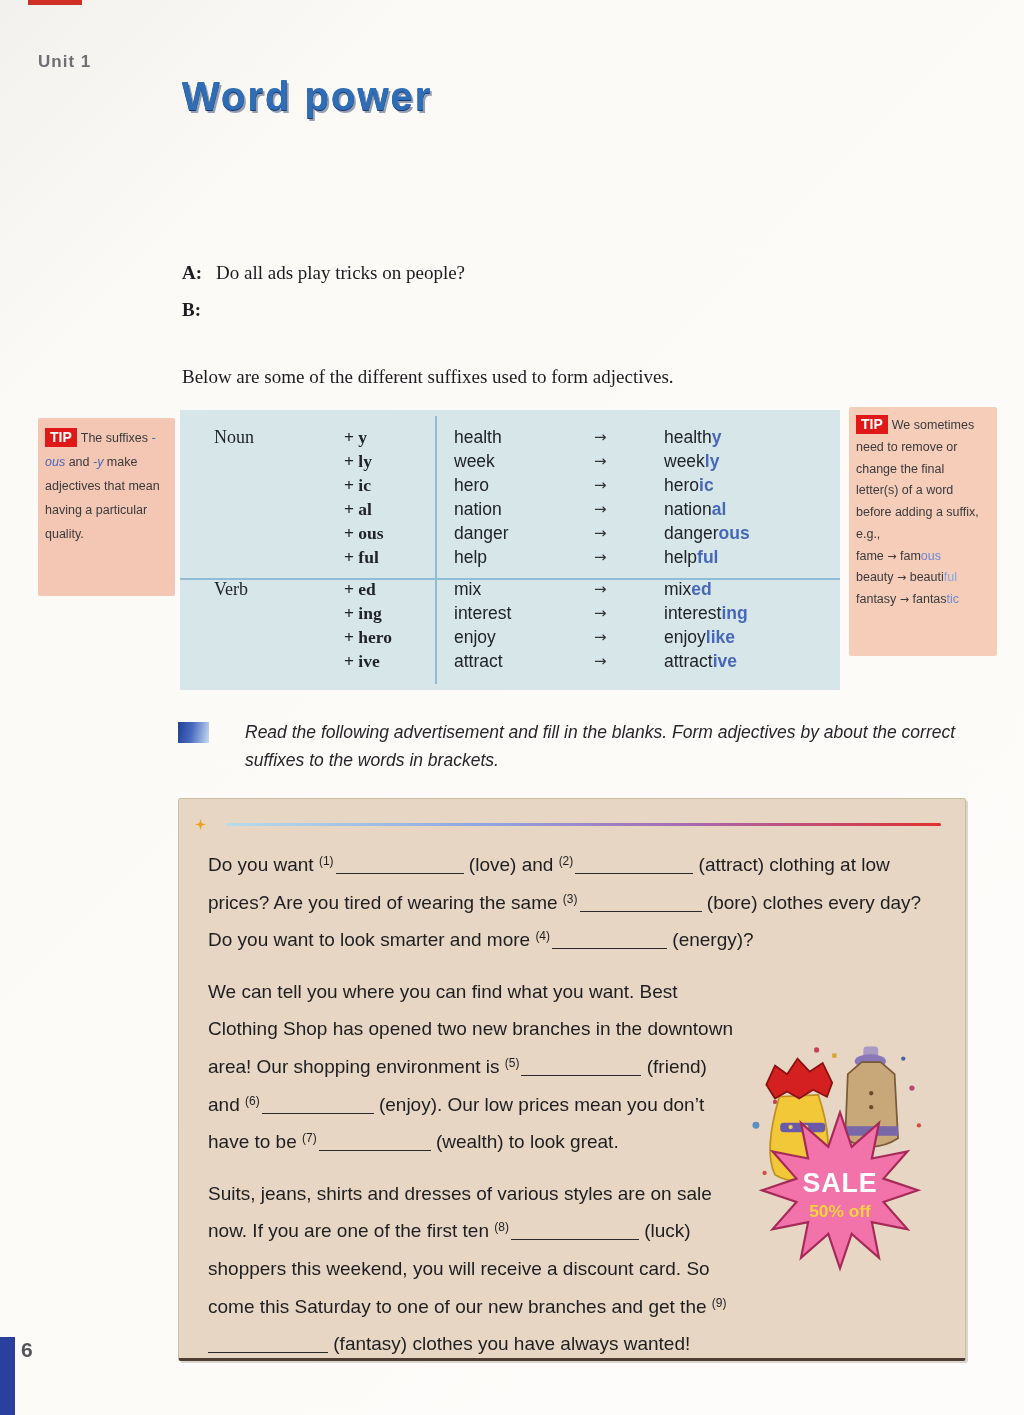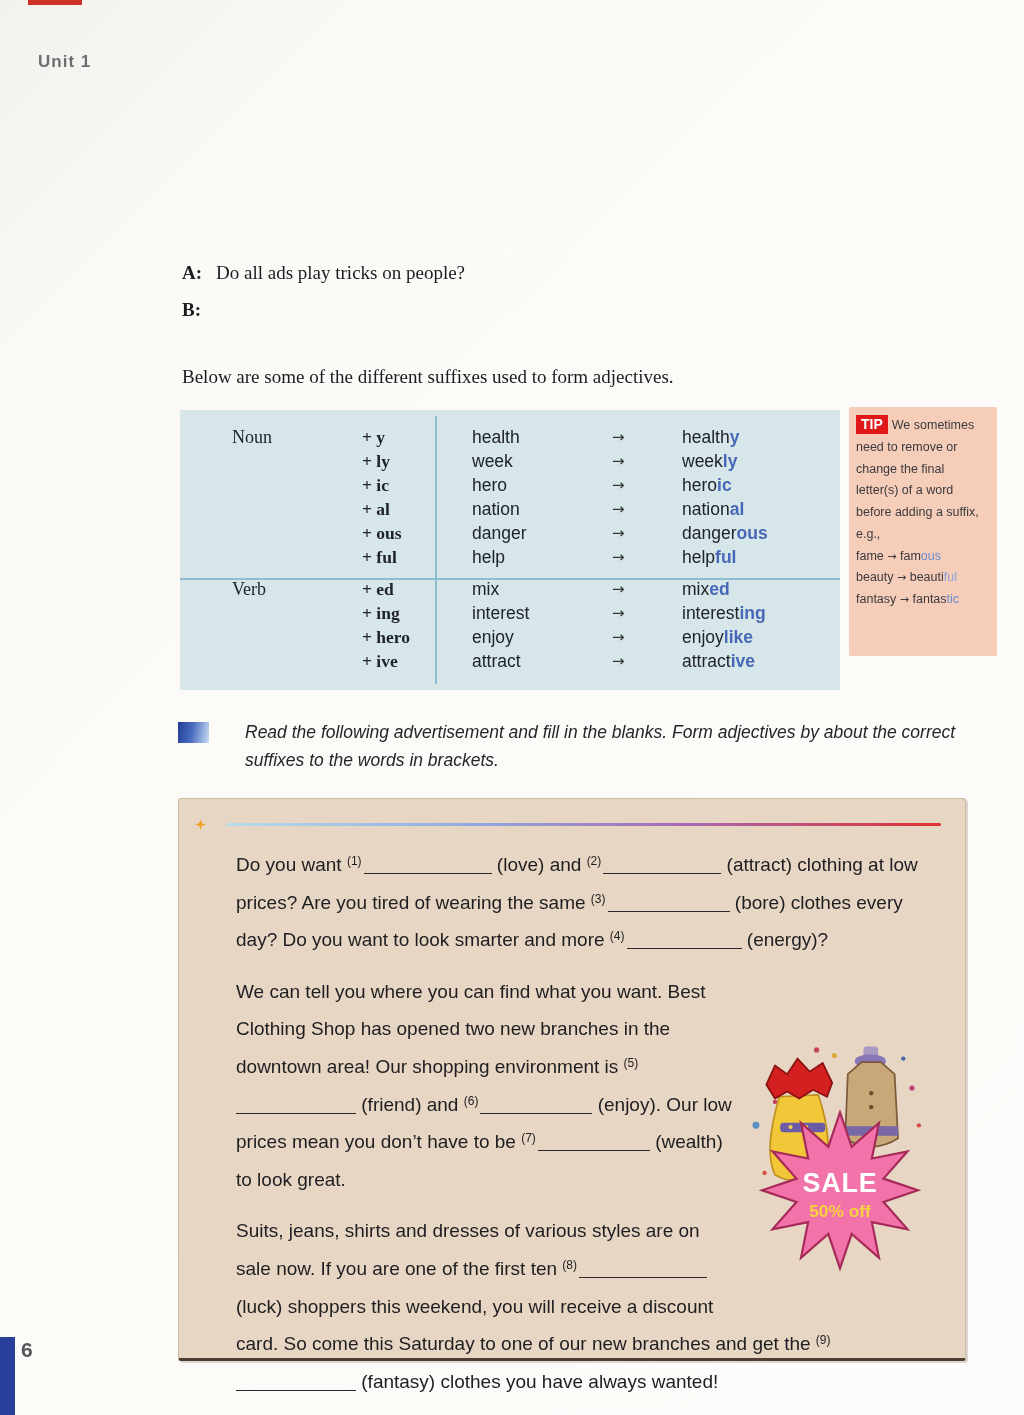--- a/index.html
+++ b/index.html
@@ -29,21 +29,21 @@
   .dialog-line .speaker { position:absolute; left:0; top:0; font-weight:bold; }
   #dialog-a { top:258px; }
   #dialog-b { top:295px; }
   #below-line { position:absolute; left:182px; top:362px; width:785px; }
 
   
   #suffix-table { position:absolute; left:180px; top:410px; width:660px; height:280px;
     background:#d7e7e9; }
   #suffix-table .vline { position:absolute; left:255px; top:6px; bottom:6px; width:2px; background:#8fbdd4; }
   #suffix-table .hline { position:absolute; left:0; right:0; top:168px; height:2px; background:#8fbdd4; }
-  .tbl-section { position:absolute; left:0; right:0; padding-left:52px;
+  .tbl-section { position:absolute; left:0; right:0; padding-left:34px;
     display:grid; grid-template-columns:130px 110px 140px 70px 1fr; }
   #tbl-noun { top:15px; }
   #tbl-verb { top:167px; }
   .tbl-cell { font-size:17.5px; line-height:24px; color:#20242a; }
   .tbl-label { grid-column:1; grid-row:1; font-size:18px; }
   .tbl-suffix { grid-column:2; font-weight:bold; }
   .tbl-base { grid-column:3; font-family:"Liberation Sans",sans-serif; font-weight:300; }
   .tbl-arrow { grid-column:4; color:#333; font-family:"DejaVu Sans",sans-serif; font-size:15px; }
   .tbl-result { grid-column:5; font-family:"Liberation Sans",sans-serif; }
   .tbl-result .ending { color:#4768b8; font-weight:bold; }
@@ -72,21 +72,21 @@
     background:#e7d6c3; border:1px solid #cdbba2; border-bottom:3px solid #4d3d32;
     border-radius:3px; box-shadow:2px 2px 0 rgba(120,100,80,0.25); }
   #ad-heading-row { display:flex; align-items:center; padding:20px 24px 0 16px; }
   #ad-bullet { width:11px; height:11px; background:#f0a020; margin:0 6px 0 0;
     clip-path:polygon(50% 0,62% 38%,100% 50%,62% 62%,50% 100%,38% 62%,0 50%,38% 38%); flex:0 0 auto; }
   #ad-title { font-family:"Liberation Sans",sans-serif; font-size:23px; font-weight:800;
     color:#2b5cb0; letter-spacing:0.5px; white-space:nowrap;
     text-shadow:1px 1px 0 rgba(40,70,140,0.25); }
   #ad-rule { flex:1; height:3px; margin-left:14px; border-radius:2px;
     background:linear-gradient(90deg,#b8dcea 0%,#8fa8e0 35%,#a868b0 65%,#e03030 100%); }
-  #ad-body { padding:16px 34px 0 57px; font-family:"Liberation Sans",sans-serif;
+  #ad-body { padding:16px 34px 0 29px; font-family:"Liberation Sans",sans-serif;
     font-size:19px; color:#1e1e22; }
   .ad-p { line-height:1.98; margin-bottom:14px; }
   .blank-num { font-size:12px; vertical-align:6px; margin-right:2px; }
   .blank { display:inline-block; border-bottom:1.6px solid #2a2a2e; height:1em;
     vertical-align:baseline; transform:translateY(3px); }
 
   #ad-illustration { float:right; width:182px; height:247px; margin:70px 0 0 14px; shape-margin:6px; }
 
   
   #page-tab { position:absolute; left:0; top:1337px; width:15px; height:78px; background:#2b3f9c; }
@@ -95,20 +95,21 @@
 </style>
 </head>
 <body>
 
 <div id="page">
 
   <div class="artifact-red"></div>
 
   <div id="unit-label">Unit 1</div>
 
+  <h1 id="page-title">Word power</h1>
 
 
   <div id="dialog-a" class="dialog-line bodytext">
     <span class="speaker">A:</span>
     <span>Do all ads play tricks on people?</span>
   </div>
 
   <div id="dialog-b" class="dialog-line bodytext">
     <span class="speaker">B:</span>
   </div>
@@ -161,20 +162,23 @@
       <div class="tbl-cell tbl-base" style="grid-row:3">enjoy</div>
       <div class="tbl-cell tbl-arrow" style="grid-row:3">→</div>
       <div class="tbl-cell tbl-result" style="grid-row:3"><span>enjoy</span><span class="ending">like</span></div>
       <div class="tbl-cell tbl-suffix" style="grid-row:4">+ ive</div>
       <div class="tbl-cell tbl-base" style="grid-row:4">attract</div>
       <div class="tbl-cell tbl-arrow" style="grid-row:4">→</div>
       <div class="tbl-cell tbl-result" style="grid-row:4"><span>attract</span><span class="ending">ive</span></div>
     </div>
   </div>
 
+  <aside id="tip-left" class="tip-box">
+    <span class="tip-label">TIP</span><span>The suffixes </span><span class="tip-blue">-ous</span><span> and </span><span class="tip-blue">-y</span><span> make adjectives that mean having a particular quality.</span>
+  </aside>
 
   <aside id="tip-right" class="tip-box">
     <span class="tip-label">TIP</span><span>We sometimes need to remove or change the final letter(s) of a word before adding a suffix, e.g.,</span>
     <span class="tip-ex"><span>fame</span> <span class="arr">→</span> <span>fam</span><span class="ending" style="color:#6a8ad0">ous</span></span>
     <span class="tip-ex"><span>beauty</span> <span class="arr">→</span> <span>beauti</span><span class="ending" style="color:#8aa6dd">ful</span></span>
     <span class="tip-ex"><span>fantasy</span> <span class="arr">→</span> <span>fantas</span><span class="ending" style="color:#6a8ad0">tic</span></span>
   </aside>
 
   <div id="exercise">
     <span class="ex-icon"></span>

